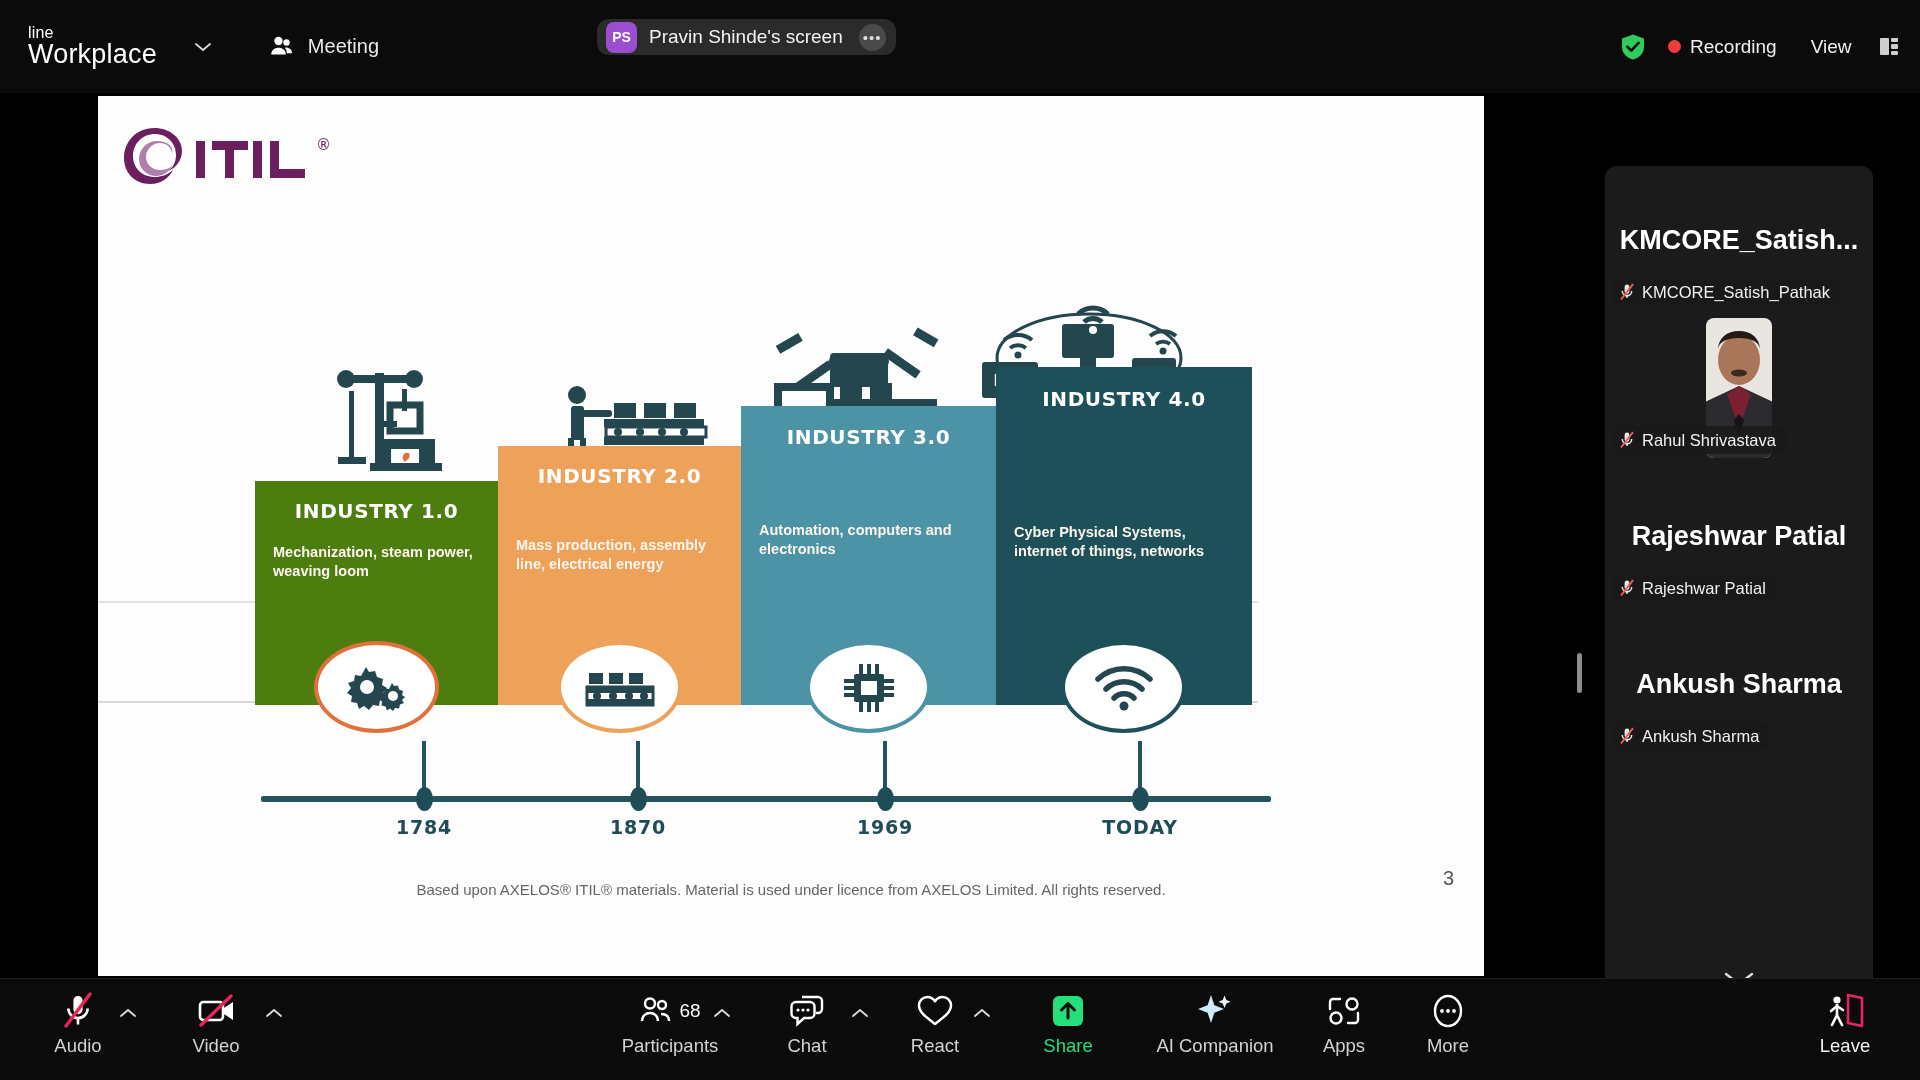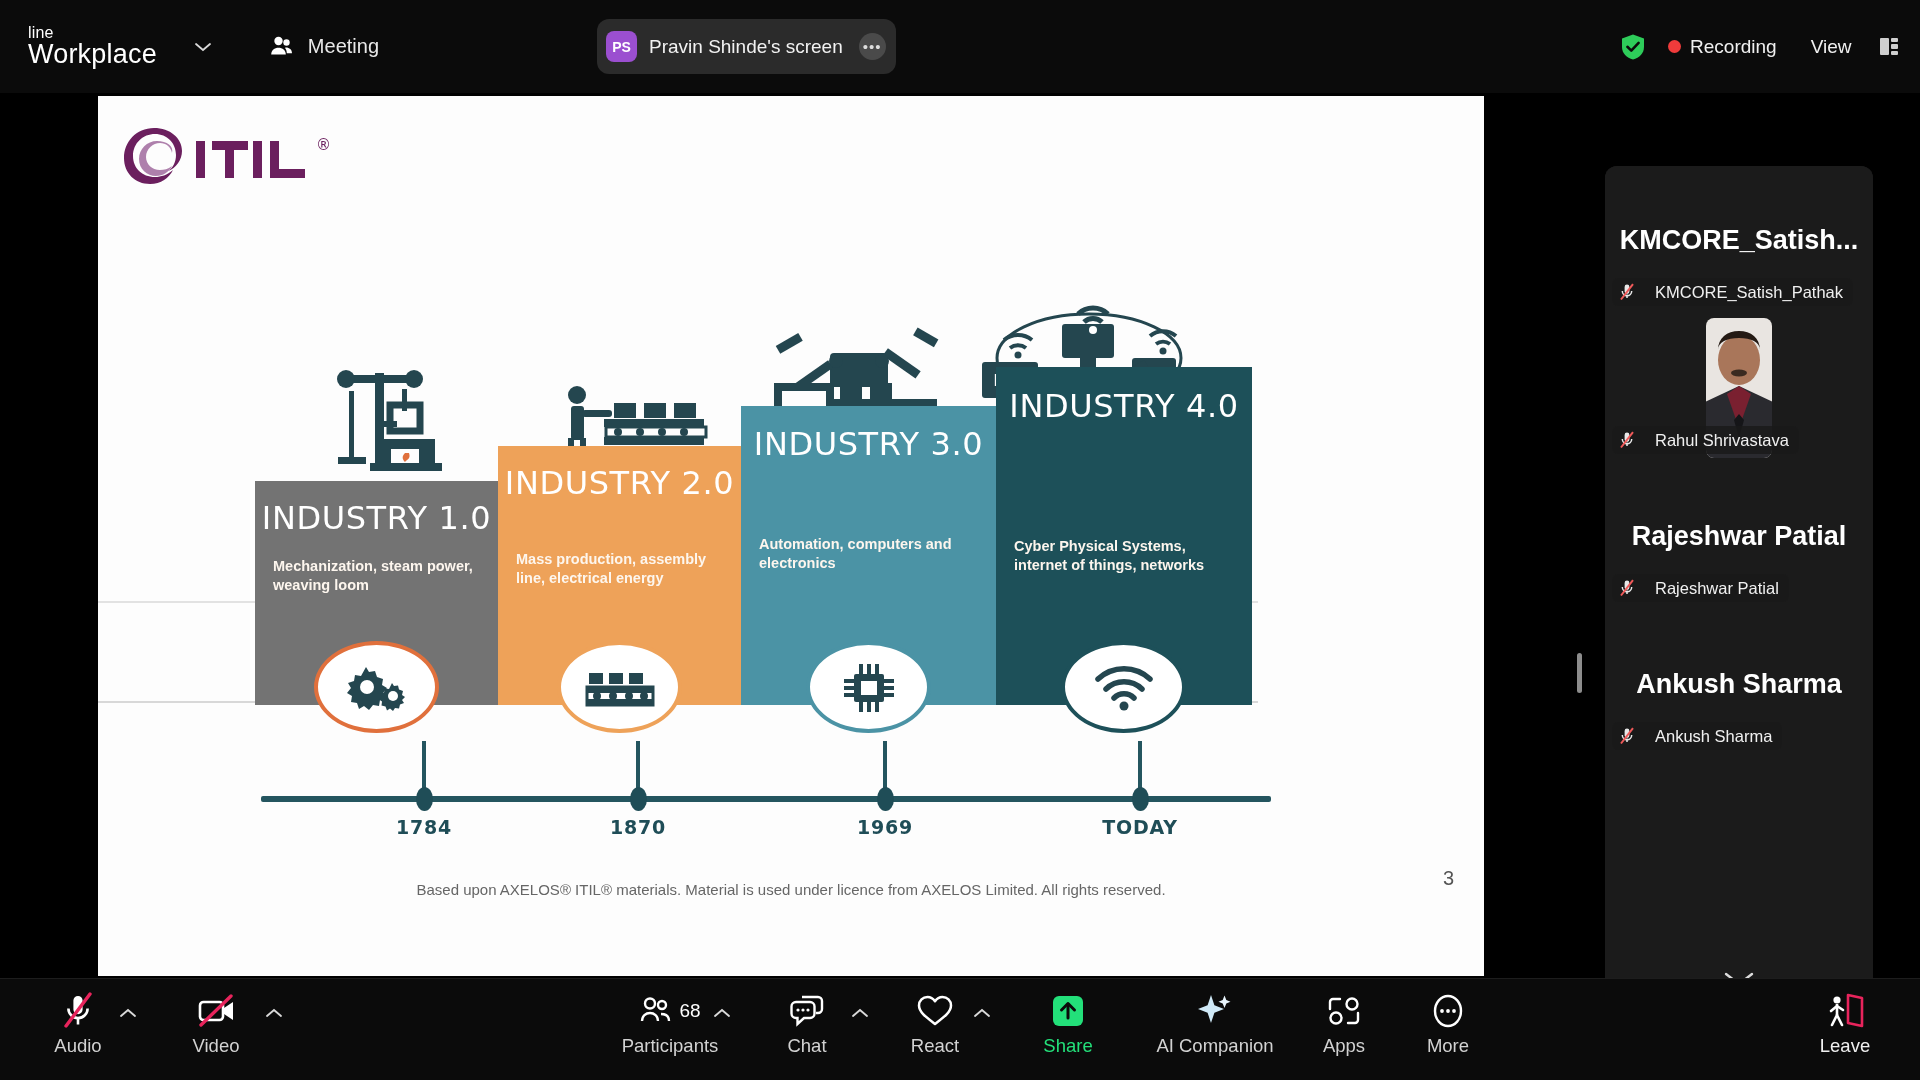--- a/index.html
+++ b/index.html
@@ -17,21 +17,21 @@
   }
   .brand { margin-left: 28px; line-height: 1.02; }
   .brand .zoom-word { font-size: 16px; color: #fff; letter-spacing: .2px; }
   .brand .wp-word { font-size: 27px; color: #fff; font-weight: 500; letter-spacing: .2px; }
   .brand-caret { margin-left: 36px; color: #d9d9d9; font-size: 15px; }
   .meeting-group { display: flex; align-items: center; gap: 12px; margin-left: 55px; }
   .meeting-label { color: #e9e9e9; font-size: 20px; }
 
   .share-pill {
     position: absolute; left: 597px; top: 19px;
-    height: 55px; border-radius: 12px; background: #2b2b2b;
+    height: 36px; border-radius: 12px; background: #2b2b2b;
     display: flex; align-items: center; padding: 0 10px 0 9px; gap: 12px;
   }
   .ps-avatar {
     width: 31px; height: 31px; border-radius: 8px; background: #9b4fd0;
     color: #fff; font-size: 14px; font-weight: 600;
     display: flex; align-items: center; justify-content: center;
   }
   .share-title { color: #f2f2f2; font-size: 19px; white-space: nowrap; }
   .share-more {
     width: 27px; height: 27px; border-radius: 50%; background: #4a4a4a;
@@ -63,29 +63,29 @@
   .slide-title {
     position: absolute; top: 170px; left: 0; width: 1386px; text-align: center;
     font-size: 51px; font-weight: 700; letter-spacing: 1.2px; color: #5c1f32;
     font-family: "DejaVu Sans", sans-serif;
   }
 
   .infographic { position: absolute; left: 0; top: 215px; width: 1386px; height: 530px; }
 
   .bar { position: absolute; color: #fff; text-align: center; }
   .bar .bar-title {
-    font-size: 32px; font-weight: 400; letter-spacing: .6px;
+    font-size: 20px; font-weight: 700; letter-spacing: .6px;
     font-family: "DejaVu Sans", sans-serif;
   }
   .bar .bar-desc {
     font-size: 14.5px; line-height: 1.28; font-weight: 600; text-align: left;
     padding-left: 18px; padding-right: 24px; color: #fdf6ee;
   }
 
-  .bar1 { left: 157px; top: 170px; width: 243px; height: 224px; background: #737373; }
+  .bar1 { left: 157px; top: 170px; width: 243px; height: 224px; background: #4d7c0f; }
   .bar1 .bar-title { margin-top: 18px; }
   .bar1 .bar-desc { margin-top: 20px; }
   .bar2 { left: 400px; top: 135px; width: 243px; height: 259px; background: #eea259; }
   .bar2 .bar-title { margin-top: 18px; }
   .bar2 .bar-desc { margin-top: 48px; }
   .bar3 { left: 643px; top: 95px; width: 255px; height: 299px; background: #4b93a5; }
   .bar3 .bar-title { margin-top: 19px; }
   .bar3 .bar-desc { margin-top: 72px; }
   .bar4 { left: 898px; top: 56px; width: 256px; height: 338px; background: #1d5059; }
   .bar4 .bar-title { margin-top: 20px; }
@@ -136,21 +136,21 @@
   .tile { position: relative; width: 268px; height: 148px; background: #1b1b1b; overflow: hidden; }
   .tile-initials {
     position: absolute; left: 0; top: 0; width: 268px; height: 148px;
     display: flex; align-items: center; justify-content: center;
     color: #fff; font-size: 27px; font-weight: 700; padding: 0 8px;
     white-space: nowrap; overflow: hidden;
   }
   .name-chip {
     position: absolute; left: 7px; bottom: 8px; height: 28px;
     background: rgba(26,26,26,.82); border-radius: 6px;
-    display: flex; align-items: center; gap: 20px; padding: 0 10px 0 7px;
+    display: flex; align-items: center; gap: 7px; padding: 0 10px 0 7px;
     color: #f0f0f0; font-size: 16.5px; white-space: nowrap; max-width: 254px;
   }
   .tile-photo { position: absolute; left: 0; top: 0; width: 268px; height: 148px; }
   .tile.active { outline: 3px solid #23e07a; outline-offset: -3px; border-radius: 4px; }
   .gal-chevron {
     position: absolute; left: 134px; bottom: 14px; transform: translateX(-50%);
     color: #dcdcdc; font-size: 24px; line-height: 1;
   }
 
   

